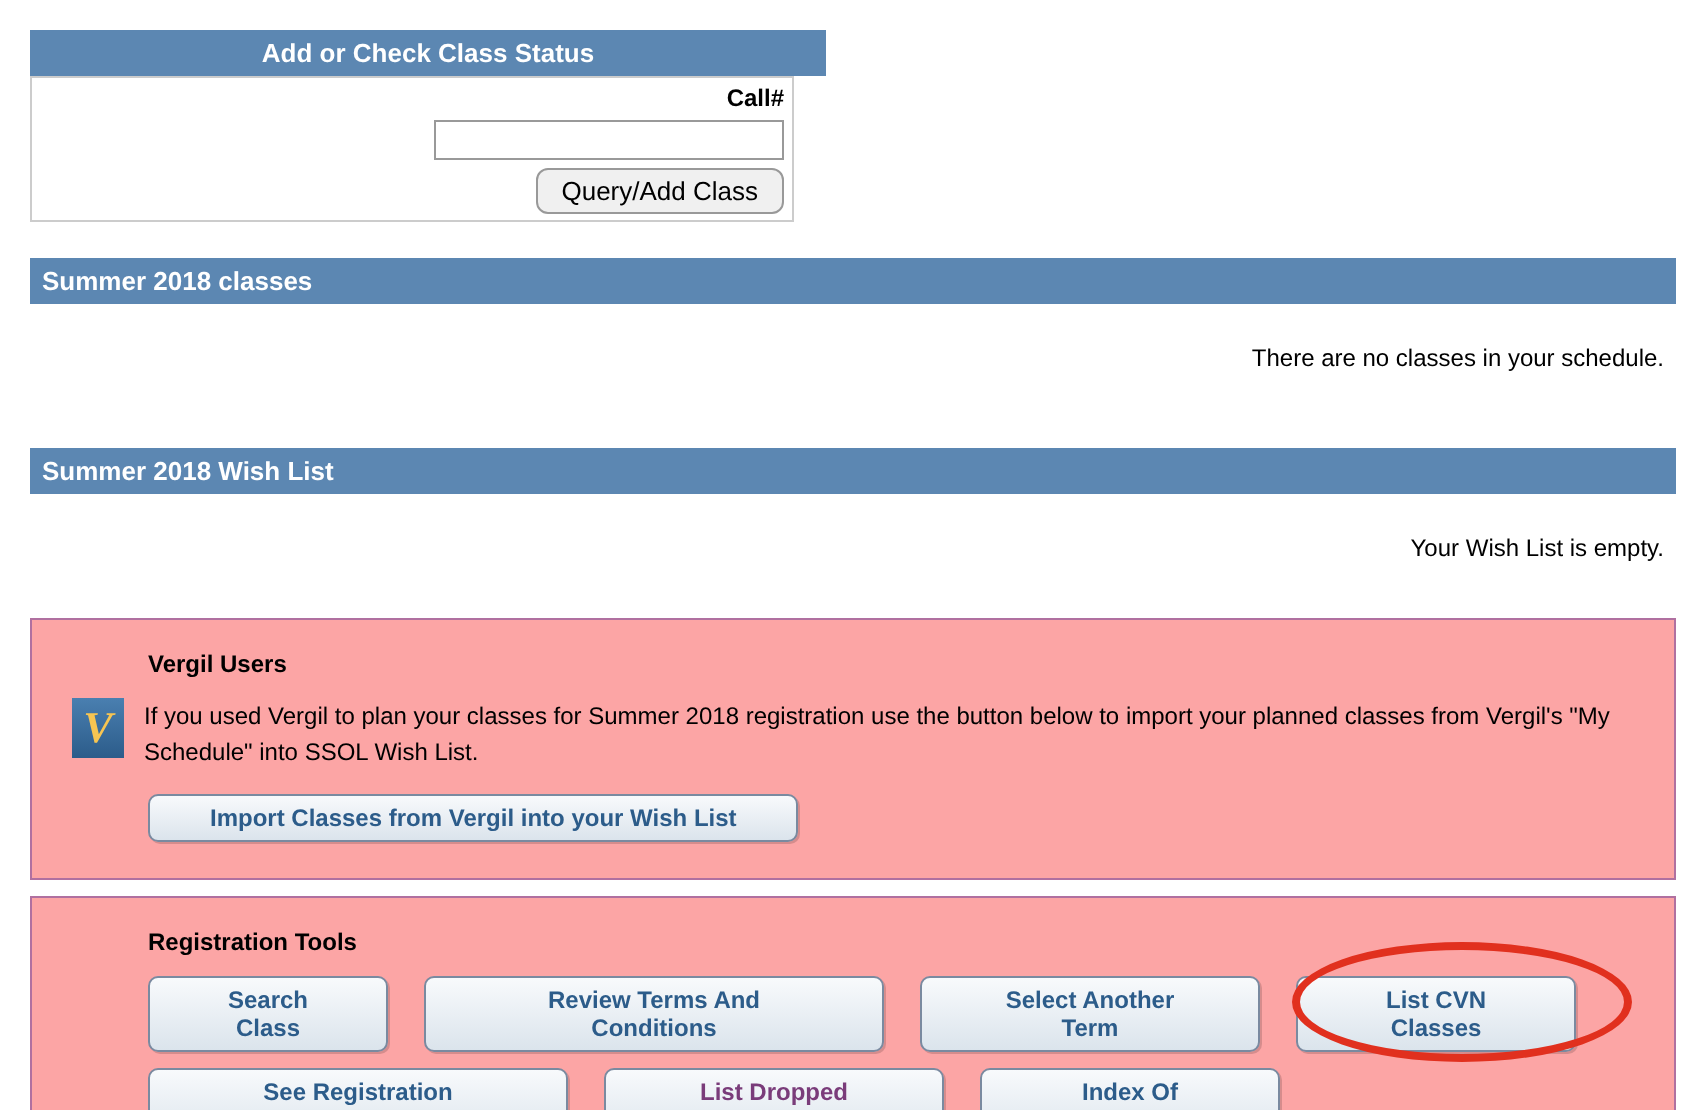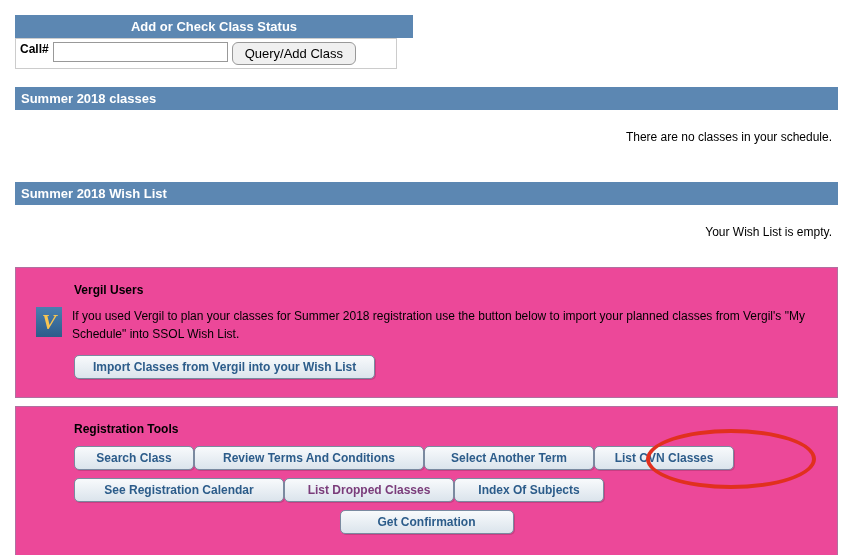--- a/index.html
+++ b/index.html
@@ -14,25 +14,26 @@
   }
   .section-header {
     background: #5c87b2;
     color: #fff;
     font-weight: bold;
     padding: 4px 6px;
     font-size: 13px;
   }
   .call-row {
     display: flex;
-    align-items: flex-start;
+    align-items: flex-end;
     border: 1px solid #ccc;
     padding: 3px 4px;
     gap: 4px;
     width: 382px;
+    flex-direction: column;
   }
   .call-label {
     font-weight: bold;
     font-size: 12px;
   }
   .call-input {
     font-size: 12px;
     padding: 2px;
     width: 175px;
     border: 1px solid #999;
@@ -46,21 +47,21 @@
     cursor: pointer;
     font-family: inherit;
   }
   .body-text {
     padding: 20px 6px;
     font-size: 12px;
     text-align: right;
   }
   .pink-panel {
     border: 1px solid #b070a0;
-    background: #ec4899;
+    background: #fca5a5;
     padding: 15px 20px 18px 20px;
     margin-top: 8px;
   }
   .panel-heading {
     font-weight: bold;
     font-size: 12px;
     margin-bottom: 10px;
     margin-left: 38px;
   }
   .vergil-row {
@@ -85,37 +86,38 @@
   }
   .vergil-text {
     font-size: 12px;
     line-height: 1.5;
   }
   .action-button {
     display: inline-block;
     background: linear-gradient(#f8fafc, #dbe4ec);
     border: 1px solid #7a8aa0;
     border-radius: 5px;
-    padding: 4px 18px;
+    padding: 4px 30px;
     font-size: 12px;
     font-weight: bold;
     color: #2c5c8a;
     cursor: pointer;
     font-family: Verdana, Geneva, sans-serif;
     text-align: center;
     box-shadow: 1px 1px 0 rgba(0,0,0,0.15);
   }
   .action-button.purple {
     color: #7a3c7a;
   }
   .tools-rows {
     margin-left: 38px;
   }
   .tools-row {
     display: flex;
+    gap: 18px;
     margin-bottom: 8px;
     align-items: center;
   }
   .tools-row.center {
     justify-content: center;
     margin-left: -38px;
   }
   .highlight-oval {
     position: absolute;
     border: 4px solid #e1301e;

